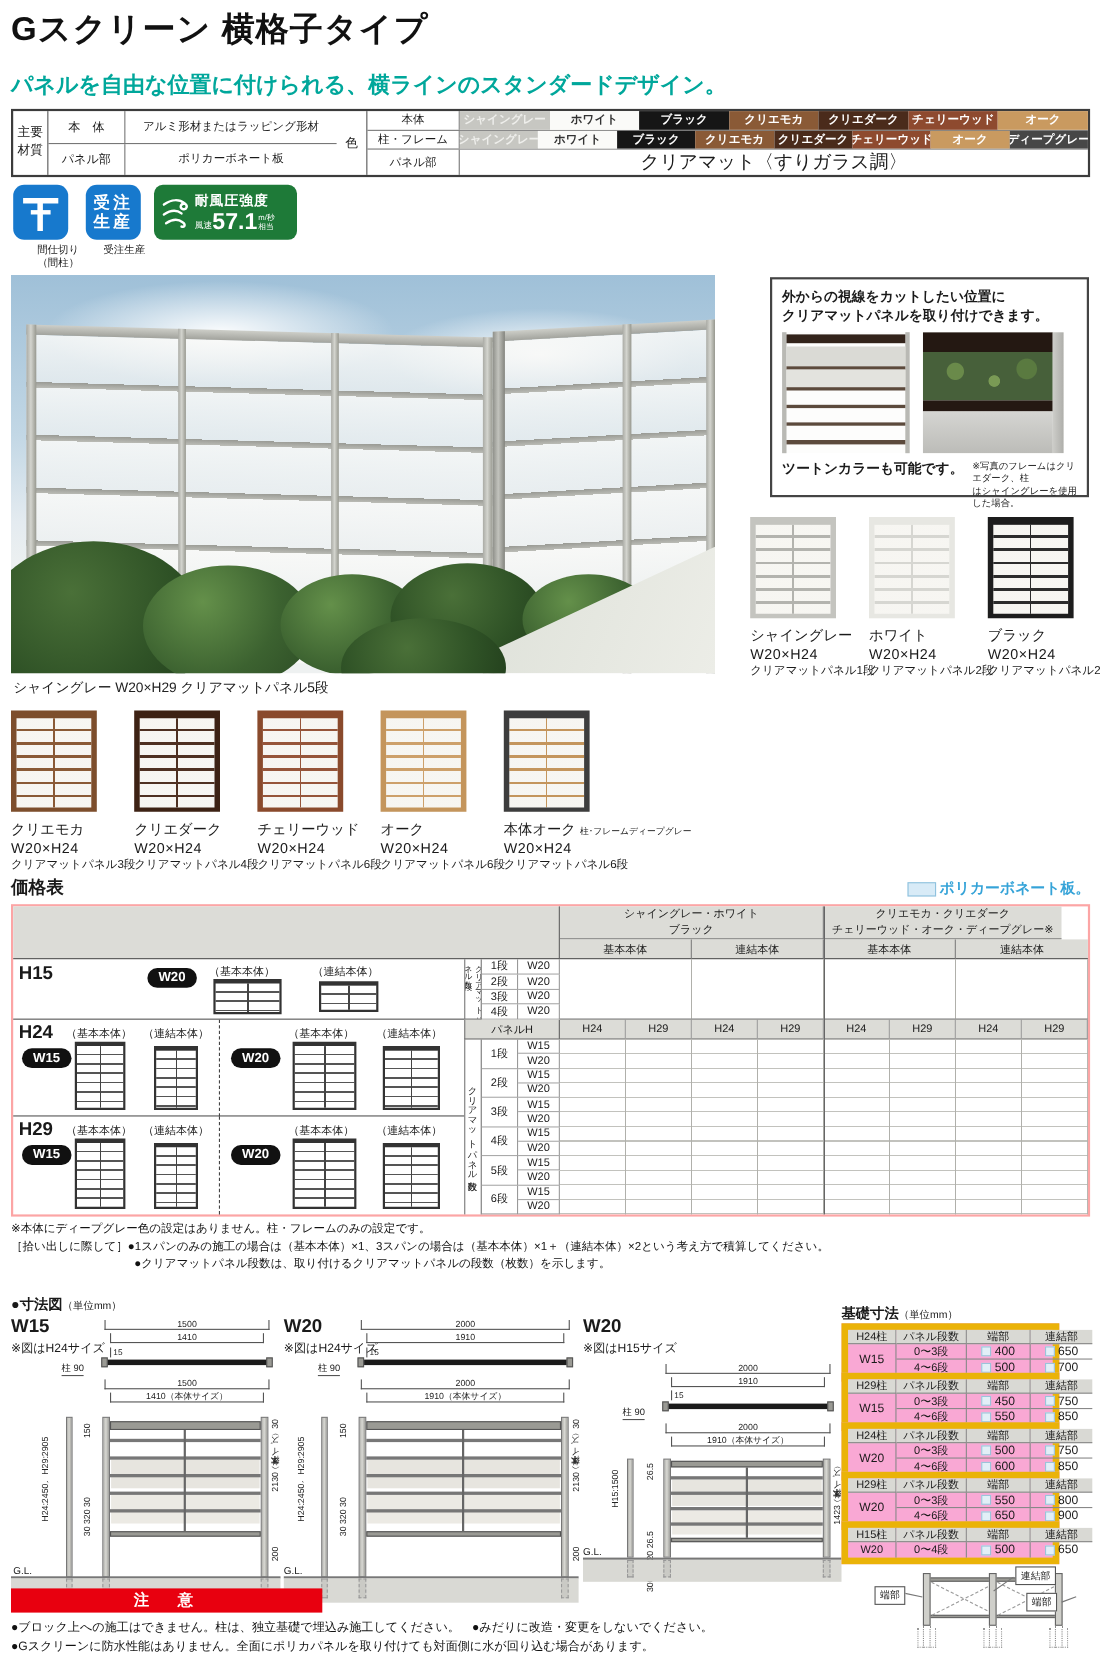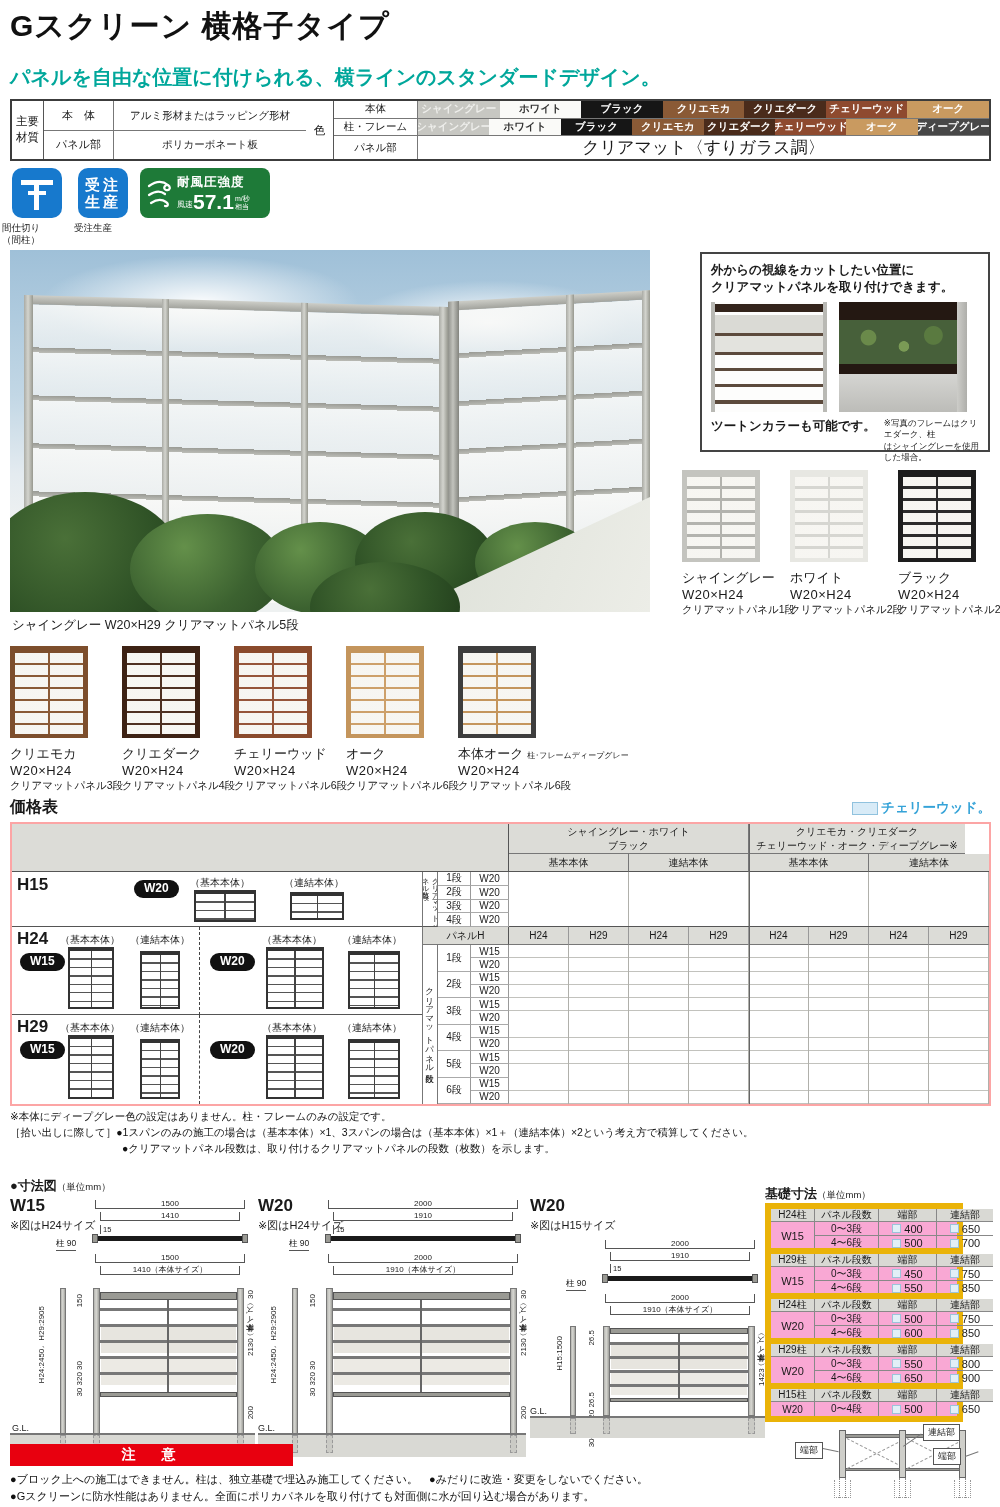--- a/index.html
+++ b/index.html
@@ -20,21 +20,21 @@
 .mat-color{width:28px;border-right:1px solid #555;font-size:11.5px}
 .mat-right{flex:1;display:flex;flex-direction:column}
 .mat-rrow{flex:1;display:flex;border-bottom:1px solid #777}
 .mat-rrow.last{border-bottom:none}
 .mat-rlabel{width:84px;border-right:1px solid #777;font-size:10.5px}
 .swatches{flex:1;display:flex}
 .swatch{flex:1;display:flex;align-items:center;justify-content:center;font-size:10.5px;font-weight:bold;overflow:hidden;white-space:nowrap}
 .mat-rval{flex:1;font-size:17px}
 
 .bluebadge{width:50px;height:50px;border-radius:10px;background:#1779cd}
-.badgecap{font-size:9.5px;line-height:1.3;text-align:left;color:#222}
+.badgecap{font-size:9.5px;line-height:1.3;text-align:right;color:#222}
 .b2txt{color:#fff;font-weight:bold;font-size:15px;line-height:1.15;letter-spacing:3px;text-align:center;padding-top:8px}
 .windbadge{width:130px;height:50px;border-radius:8px;background:#1e7a38;display:flex;align-items:center;padding:0 7px;color:#fff;gap:4px}
 .wind-title{font-size:12.5px;font-weight:bold;letter-spacing:1px}
 .wind-row{display:flex;align-items:flex-end;line-height:1}
 .wind-prefix{font-size:8px;padding-bottom:3px}
 .wind-val{font-size:21px;font-weight:bold}
 .wind-unit{display:flex;flex-direction:column;font-size:7px;line-height:1.15;padding-left:1px;padding-bottom:1px}
 
 .photo{left:10px;top:250px;width:640px;height:362px;overflow:hidden;background:linear-gradient(180deg,#9fc0d8 0%,#c2d7e5 40%,#e4ebf0 62%,#eef1f1 75%)}
 .cloud{position:absolute;background:radial-gradient(ellipse at center,rgba(255,255,255,.95),rgba(255,255,255,0) 70%)}
@@ -319,21 +319,21 @@
   <div class="var" style="left:458px;top:646px;width:130px">
     <div class="vfence" style="--frame: #3d3d3d; --rail: #c4955c;"></div>
     <div class="vname"><span>本体オーク</span> <span class="vsub">柱･フレームディープグレー</span></div>
     <div class="vsize">W20×H24</div>
     <div class="vpanels">クリアマットパネル6段</div>
   </div>
 
   <div class="abs pheading">価格表</div>
   <div class="abs legend">
     <span class="legend-box"></span>
-    <span>チェリーウッド。</span>
+    <span>ポリカーボネート板。</span>
   </div>
 
   <div class="abs ptable">
 
     <div class="pt grayhead" style="left:0;top:0;width:497px;height:48px;border-right:1px solid #555;border-bottom:1px solid #555"></div>
     <div class="pt grayhead ptc" style="left:497px;top:0;width:240px;height:30px;border-right:1px solid #777;border-bottom:1px solid #777;line-height:1.35;font-size:10px">
       <div>
           <div>シャイングレー・ホワイト</div>
           <div>ブラック</div>
         </div>

